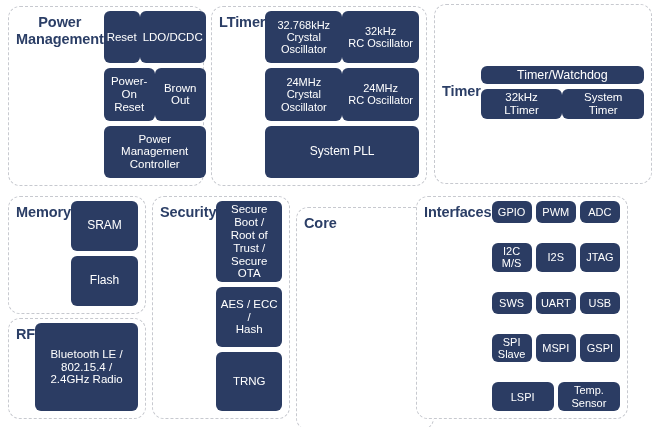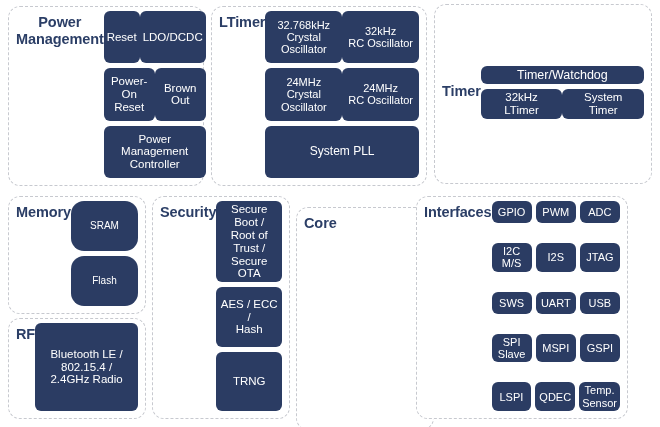--- a/index.html
+++ b/index.html
@@ -76,21 +76,21 @@
   
   #grp-clock .blk{ font-size:11px; }
   #grp-clock .row-pll .blk{ font-size:12px; }
 
   
   #grp-timer .row-wd{ flex:1.15; }
   #grp-timer .row-wd .blk{ font-size:12.5px; }
   #grp-timer .row-sub{ flex:1; }
 
   
-  #grp-memory .blk{ font-size:10px;border-radius:13px; }
+  #grp-memory .blk{ font-size:12px; }
 
   
   #grp-rf .blk{ font-size:11.5px; }
 
   
   #grp-security .blk{ font-size:11.5px; }
   #grp-core .blk{ font-size:11.5px; }
 
   
   #grp-interfaces .rows{ gap:20px; }
@@ -224,20 +224,19 @@
         <div class="blk">USB</div>
       </div>
       <div class="row">
         <div class="blk">SPI
 Slave</div>
         <div class="blk">MSPI</div>
         <div class="blk">GSPI</div>
       </div>
       <div class="row">
         <div class="blk">LSPI</div>
-        <div class="blk">QDEC</div>
         <div class="blk">Temp.
 Sensor</div>
       </div>
     </div>
   </div>
 
 </div>
 
 </body></html>

